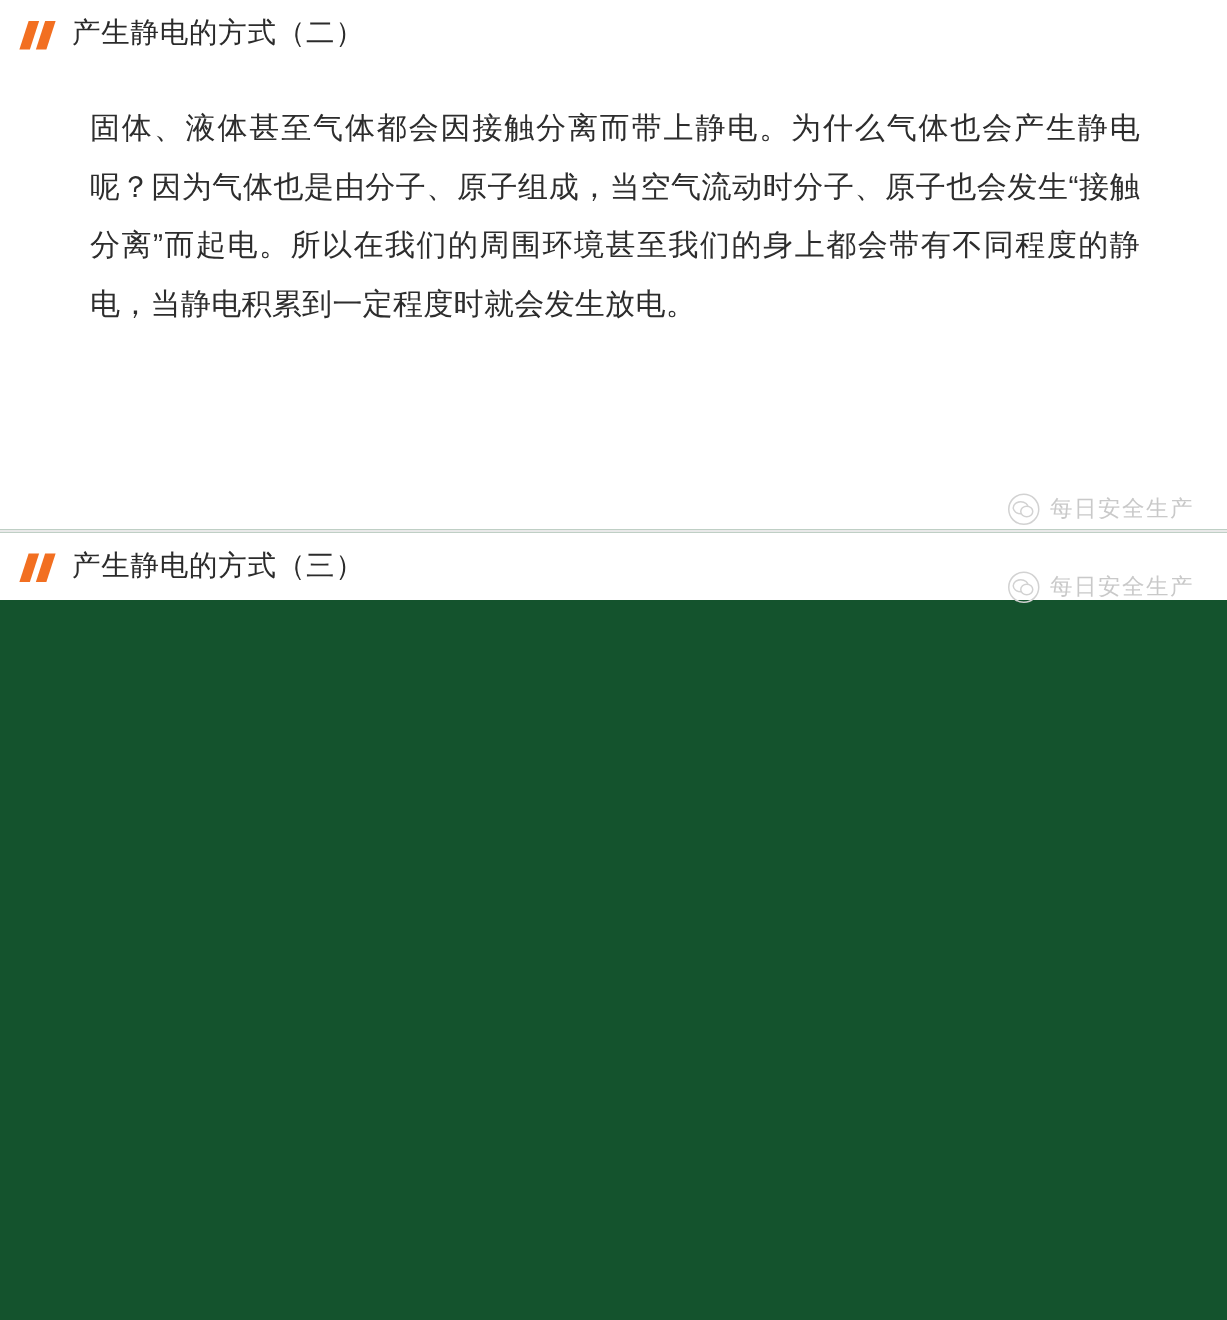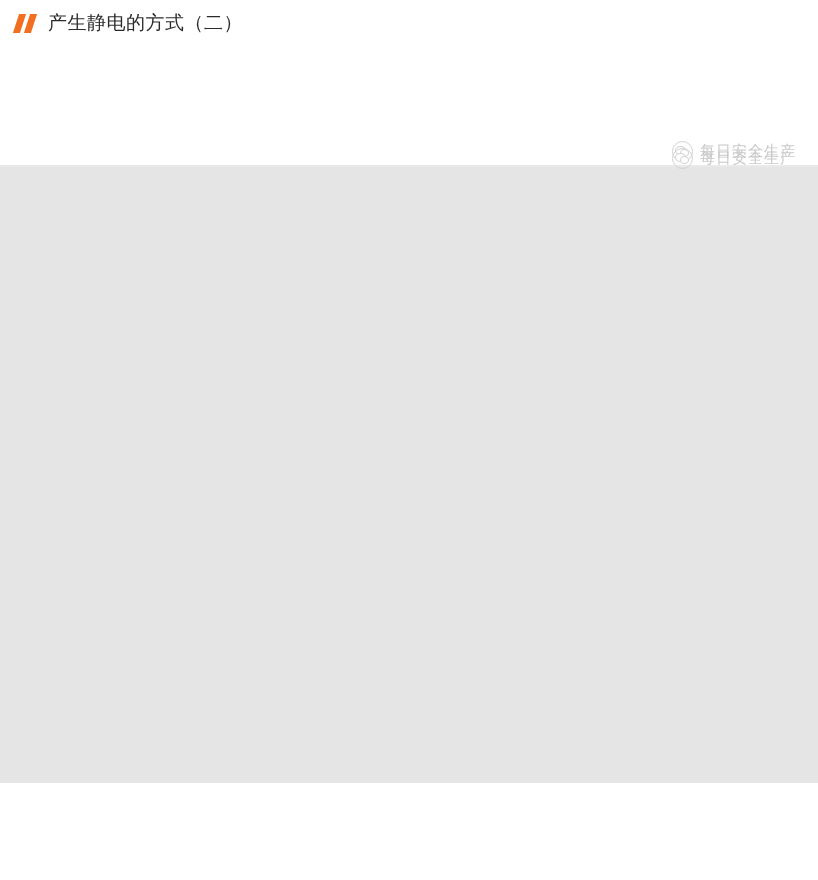--- a/index.html
+++ b/index.html
@@ -10,22 +10,22 @@
   body {
     width: 818px;
     height: 880px;
     font-family: "Liberation Sans", sans-serif;
     color: #1a1a1a;
     overflow: hidden;
   }
   .page {
     position: relative;
     width: 818px;
-    height: 783px;
-    background: #e5e5e5;
+    height: 880px;
+    background: #14532d;
   }
 
   
   .section {
     position: relative;
     background: #ffffff;
   }
   .section-divider {
     width: 100%;
     height: 2px;
@@ -147,33 +147,43 @@
   <div class="section">
 
     <div class="heading">
       <span class="slash-mark">
         <i class="s1"></i>
           <i class="s2"></i>
       </span>
       <span class="heading-text">产生静电的方式（二）</span>
     </div>
 
+    <div class="body-one">
+      <p>固体、液体甚至气体都会因接触分离而带上静电。为什么气体也会产生静电呢？因为气体也是由分子、原子组成，当空气流动时分子、原子也会发生“接触分离”而起电。所以在我们的周围环境甚至我们的身上都会带有不同程度的静电，当静电积累到一定程度时就会发生放电。</p>
+    </div>
 
     <div class="spacer-1"></div>
 
     <div class="watermark watermark-1">
       <span class="wm-logo"></span>
       <span>每日安全生产</span>
     </div>
   </div>
 
   <div class="section-divider"></div>
 
   <div class="section">
 
+    <div class="heading">
+      <span class="slash-mark">
+        <i class="s1"></i>
+          <i class="s2"></i>
+      </span>
+      <span class="heading-text">产生静电的方式（三）</span>
+    </div>
 
 
     <div class="watermark watermark-2">
       <span class="wm-logo"></span>
       <span>每日安全生产</span>
     </div>
   </div>
 
 </div>
 

